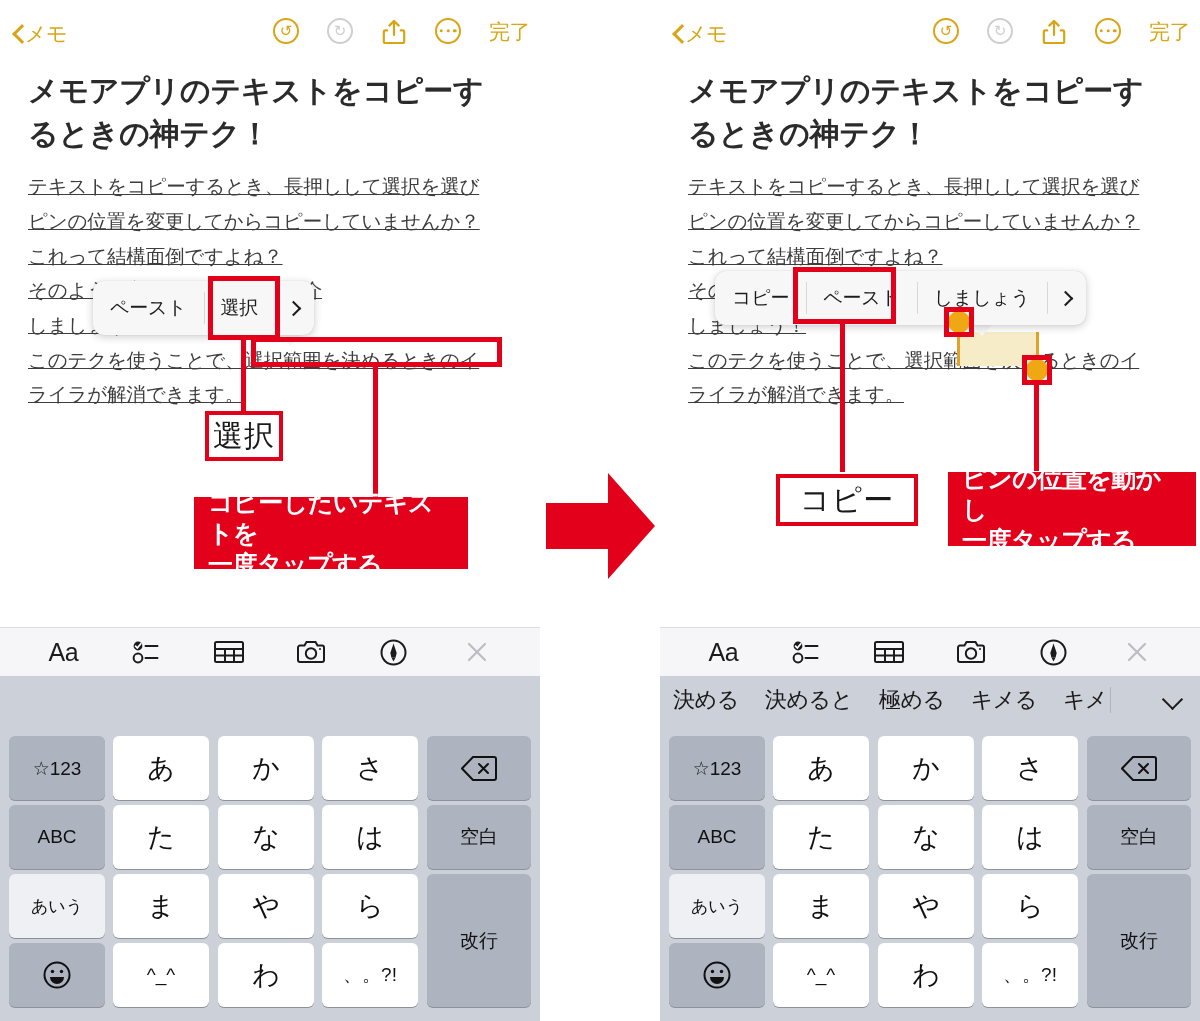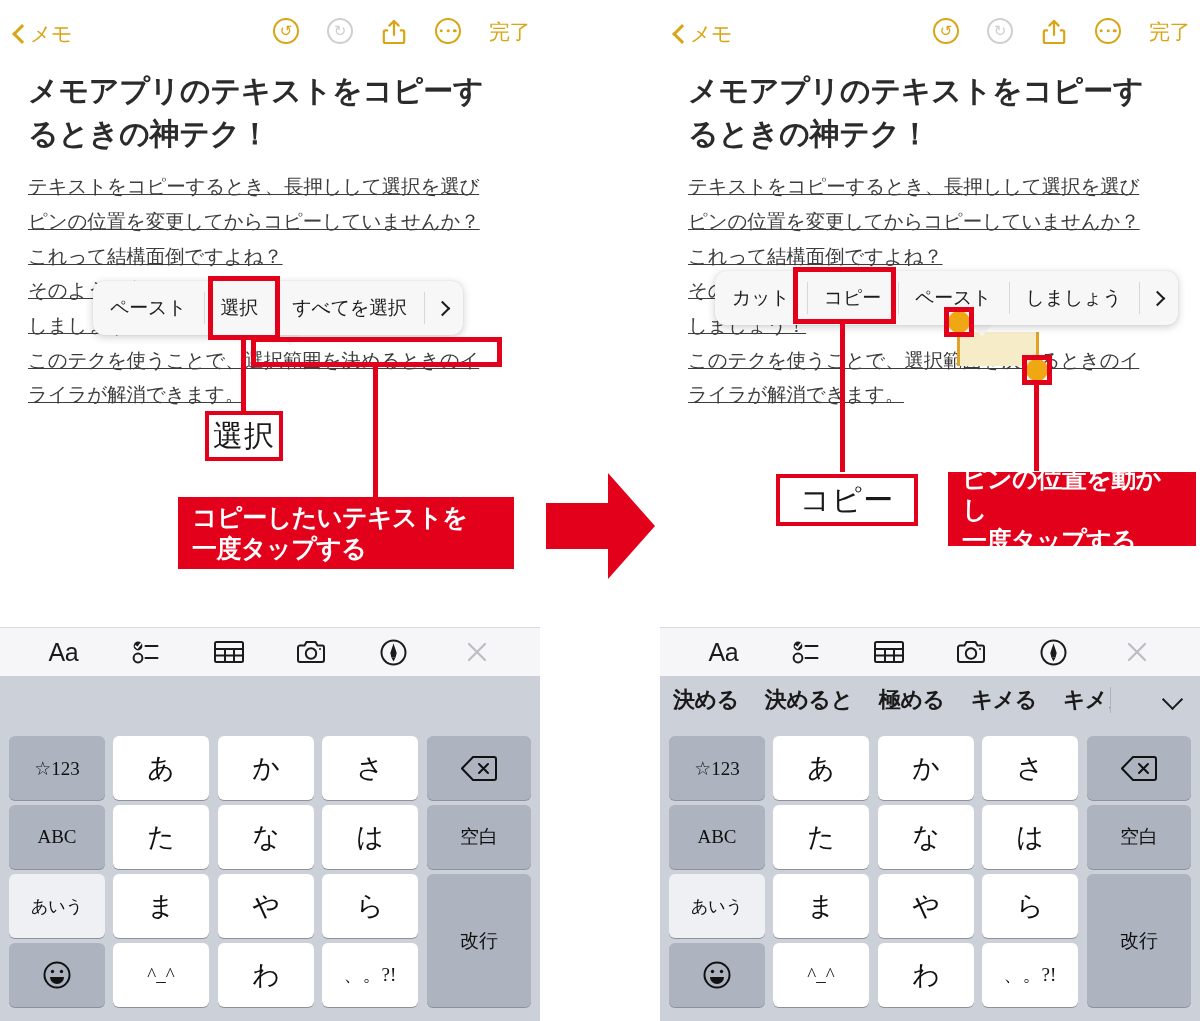--- a/index.html
+++ b/index.html
@@ -10,21 +10,21 @@
     overflow: hidden;
   }
   #stage { position: relative; width: 1200px; height: 1021px; background: #fff; }
 
   .panel { position: absolute; top: 0; width: 540px; height: 1021px; background: #fff; overflow: hidden; }
   .panel.left  { left: 0; }
   .panel.right { left: 660px; }
 
   
   .navbar { position: absolute; top: 18px; left: 0; width: 540px; height: 44px; }
-  .nav-back { position: absolute; left: 12px; top: 2px; display: flex; align-items: center; gap: 5px; color: #d9a514; }
+  .nav-back { position: absolute; left: 12px; top: 2px; display: flex; align-items: center; color: #d9a514; }
   .nav-chev { width: 13px; height: 22px; position: relative; }
   .nav-chev::before {
     content: ""; position: absolute; left: 3px; top: 4px;
     width: 11px; height: 11px; border-left: 3.2px solid #d9a514; border-bottom: 3.2px solid #d9a514;
     transform: rotate(45deg);
   }
   .nav-back-label { font-size: 21px; color: #d9a514; letter-spacing: -0.5px; }
   .nav-icons { position: absolute; right: 10px; top: 0; display: flex; align-items: center; gap: 26px; }
   .nav-ic { width: 28px; height: 28px; position: relative; }
   .circ { width: 26px; height: 26px; border-radius: 50%; border: 2px solid #d9a514; position: relative; }
@@ -98,35 +98,35 @@
   .kb-toolbar .tb { width: 44px; height: 34px; display: flex; align-items: center; justify-content: center; }
   .tb-aa { font-size: 25px; color: #1b1b1b; letter-spacing: -0.5px; }
 
   .kb-area { position: absolute; left: 0; width: 540px; top: 676px; height: 345px; background: #ccd0d8; }
   .kb-area.with-suggest { top: 676px; }
   .suggest {
     position: absolute; left: 0; top: 0; width: 540px; height: 48px;
     background: #ccd0d8; display: flex; align-items: center;
   }
   .suggest .sg {
-    font-size: 22px; color: #1a1a1a; padding: 0 13px; white-space: nowrap; letter-spacing: -0.4px; font-weight: bold;
+    font-size: 22px; color: #1a1a1a; padding: 0 13px; white-space: nowrap; letter-spacing: -0.4px;
   }
   .suggest .sg.clip { overflow: hidden; max-width: 60px; padding-right: 0; }
   .sg-div { width: 1px; height: 26px; background: #aeb3bd; }
   .sg-chev { margin-left: auto; margin-right: 16px; width: 22px; height: 22px; position: relative; }
   .sg-chev::before {
     content: ""; position: absolute; left: 3px; top: 3px; width: 13px; height: 13px;
     border-right: 2.6px solid #1b1b1b; border-bottom: 2.6px solid #1b1b1b; transform: rotate(45deg);
   }
 
   .kb-keys { position: absolute; left: 0; width: 540px; }
   .key {
     border-radius: 6px; display: flex; align-items: center; justify-content: center;
     font-size: 27px; color: #111; box-shadow: 0 1px 0 rgba(0,0,0,0.30);
-    font-family: Liberation Serif, serif;
+    font-family: Liberation Sans, sans-serif;
   }
   .key.white { background: #ffffff; }
   .key.gray  { background: #adb3bf; }
   .key.light { background: #eef0f4; text-align: center; }
   .key.sm { font-size: 19px; }
   .key.xs { font-size: 17px; }
 </style>
 </head>
 <body>
 
@@ -179,34 +179,33 @@
         <p>そのような方に便利なテクを紹介</p>
         <p>しましょう！</p>
         <p>このテクを使うことで、選択範囲を決めるときのイ</p>
         <p>ライラが解消できます。</p>
       </div>
     </div>
 
     <div class="ctxmenu" style="left:93px; top:281px;">
       <div class="mi">ペースト</div>
       <div class="mi">選択</div>
-      <div class="mi">すべてを選択</div>
       <div class="mi arrow"></div>
     </div>
     <div class="ctx-tail" style="left:279px; top:334px;"></div>
 
     <div class="rbox" style="left:208px; top:276px; width:72px; height:64px;"></div>
     <div class="rbox" style="left:251px; top:337px; width:251px; height:30px;"></div>
 
     <div class="rline" style="left:241px; top:340px; width:5px; height:72px;"></div>
     <div class="rline" style="left:373px; top:367px; width:5px; height:132px;"></div>
 
     <div class="rcallout" style="left:205px; top:411px; width:78px; height:50px;">選択</div>
 
-    <div class="rbanner" style="left:178px; top:497px; width:336px; height:72px;">
+    <div class="rbanner" style="left:194px; top:497px; width:274px; height:72px;">
       <span>コピーしたいテキストを</span>
       <span>一度タップする</span>
     </div>
 
     <div class="kb-toolbar">
       <div class="tb">
           <span class="tb-aa">Aa</span>
         </div>
       <div class="tb">
         <svg width="30" height="28" viewBox="0 0 30 28" fill="none" stroke="#1b1b1b" stroke-width="2">
@@ -339,21 +338,20 @@
       </div>
     </div>
 
     <div class="sel-hl" style="left:299px; top:332px; width:80px; height:34px;"></div>
     <div class="sel-bar" style="left:297px; top:332px; height:34px;"></div>
     <div class="sel-bar" style="left:376px; top:332px; height:34px;"></div>
     <div class="pin" style="left:288px; top:311px;"></div>
     <div class="pin" style="left:366px; top:359px;"></div>
 
     <div class="ctxmenu" style="left:55px; top:271px;">
-      <div class="mi">カット</div>
       <div class="mi">コピー</div>
       <div class="mi">ペースト</div>
       <div class="mi">しましょう</div>
       <div class="mi arrow"></div>
     </div>
     <div class="ctx-tail" style="left:311px; top:324px;"></div>
 
     <div class="rbox" style="left:133px; top:267px; width:103px; height:57px;"></div>
     <div class="rbox" style="left:284px; top:307px; width:30px; height:30px;"></div>
     <div class="rbox" style="left:362px; top:355px; width:30px; height:30px;"></div>

